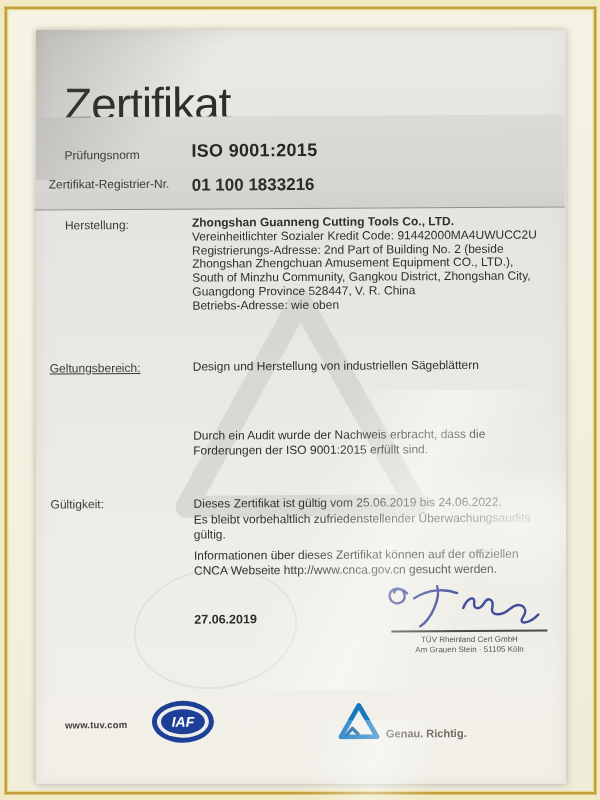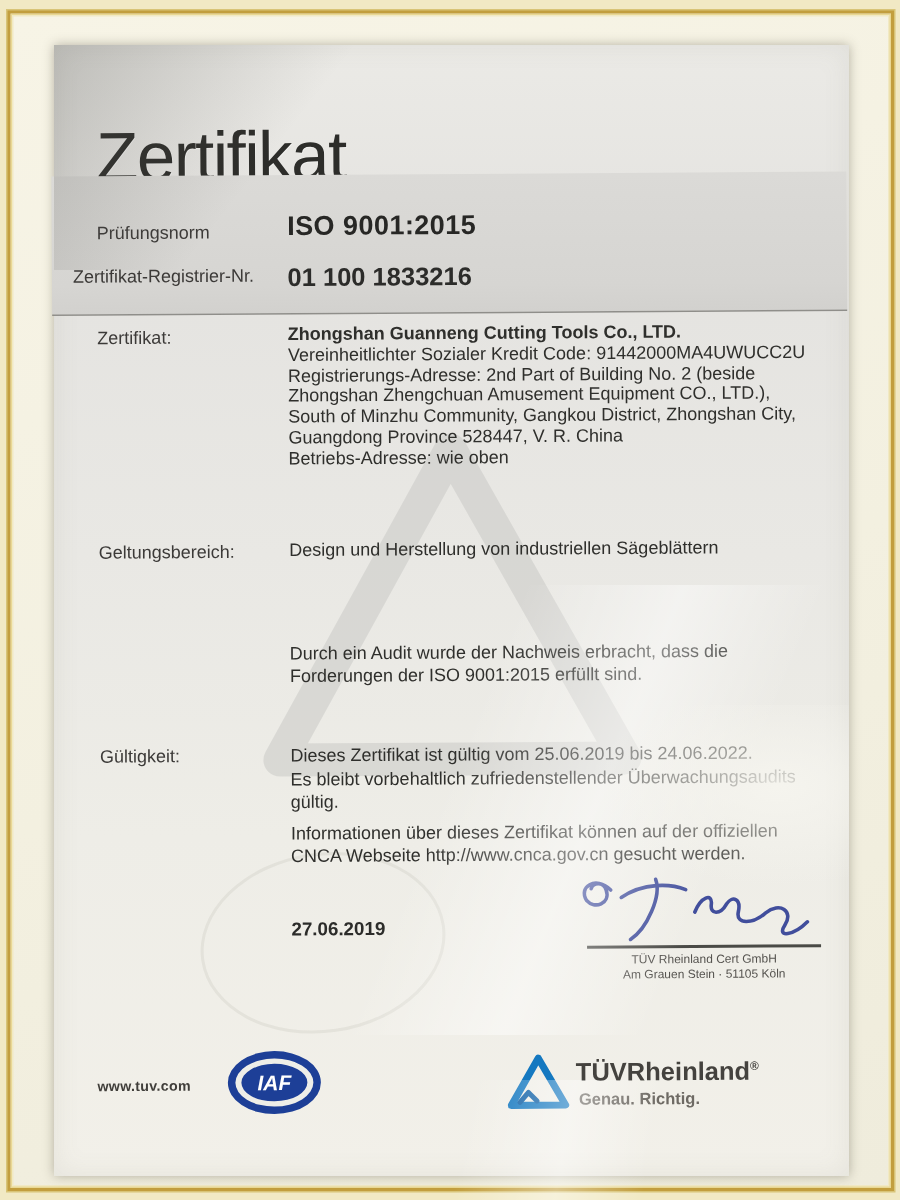--- a/index.html
+++ b/index.html
@@ -91,42 +91,42 @@
     <div class="abs seal"></div>
 
     <h1 class="abs title">Zertifikat</h1>
 
     <div class="abs band"></div>
     <div class="abs label" style="left:30px;top:117px;">Prüfungsnorm</div>
     <div class="abs iso-value" style="left:157px;top:110px;">ISO 9001:2015</div>
     <div class="abs label" style="left:14px;top:146px;">Zertifikat-Registrier-Nr.</div>
     <div class="abs reg-value" style="left:157px;top:145px;">01 100 1833216</div>
 
-    <div class="abs label" style="left:30px;top:187px;">Zertifikat:</div>
+    <div class="abs label" style="left:30px;top:187px;">Herstellung:</div>
     <div class="abs body-text" style="left:157px;top:186px;width:350px;">
       <div class="bold">Zhongshan Guanneng Cutting Tools Co., LTD.</div>
       <div>
           <div>Vereinheitlichter Sozialer Kredit Code: 91442000MA4UWUCC2U</div>
           <div>Registrierungs-Adresse: 2nd Part of Building No. 2 (beside</div>
           <div>Zhongshan Zhengchuan Amusement Equipment CO., LTD.),</div>
           <div>South of Minzhu Community, Gangkou District, Zhongshan City,</div>
           <div>Guangdong Province 528447, V. R. China</div>
           <div>Betriebs-Adresse: wie oben</div>
         </div>
     </div>
 
-    <div class="abs label" style="left:30px;top:330px;">Geltungsbereich:</div>
+    <div class="abs label" style="left:14px;top:330px;text-decoration:underline;">Geltungsbereich:</div>
     <div class="abs body-text" style="left:157px;top:330px;width:360px;">Design und Herstellung von industriellen Sägeblättern</div>
 
     <div class="abs para" style="left:157px;top:398px;width:360px;">
         <div>Durch ein Audit wurde der Nachweis erbracht, dass die</div>
         <div>Forderungen der ISO 9001:2015 erfüllt sind.</div>
       </div>
 
-    <div class="abs label" style="left:30px;top:466px;">Gültigkeit:</div>
+    <div class="abs label" style="left:14px;top:466px;">Gültigkeit:</div>
     <div class="abs para" style="left:157px;top:466px;width:370px;line-height:15.5px;">
         <div>Dieses Zertifikat ist gültig vom 25.06.2019 bis 24.06.2022.</div>
         <div>Es bleibt vorbehaltlich zufriedenstellender Überwachungsaudits</div>
         <div>gültig.</div>
       </div>
 
     <div class="abs para" style="left:157px;top:518px;width:370px;">
         <div>Informationen über dieses Zertifikat können auf der offiziellen</div>
         <div>CNCA Webseite http://www.cnca.gov.cn gesucht werden.</div>
       </div>
@@ -154,21 +154,20 @@
       <ellipse cx="33" cy="23" rx="26" ry="16" fill="#eeeee8"></ellipse>
       <ellipse cx="33" cy="23" rx="22" ry="12.5" fill="#1d3f97"></ellipse>
       <text x="33" y="28" text-anchor="middle" font-size="14" font-weight="bold" font-style="italic" fill="#ffffff" font-family="Liberation Sans, sans-serif">IAF</text>
     </svg>
 
 
     <svg class="abs tuv-logo" width="42" height="38" viewBox="0 0 44 40">
       <path d="M22 4 L41 37 L3 37 Z" fill="none" stroke="#1478c0" stroke-width="5" stroke-linejoin="round"></path>
       <path d="M9 35 L15 28 L21 34" fill="none" stroke="#0d5fa6" stroke-width="3.5" stroke-linecap="round" stroke-linejoin="round"></path>
     </svg>
-    <div class="abs tuv-brand"><span>TÜVRheinland</span><sup>®</sup></div>
     <div class="abs tuv-slogan">Genau. Richtig.</div>
 
   </div>
 
   <div class="ov ov-dark-tl"></div>
   <div class="ov ov-band"></div>
   <div class="ov ov-wash"></div>
   <div class="ov ov-foot"></div>
 </div>
 

